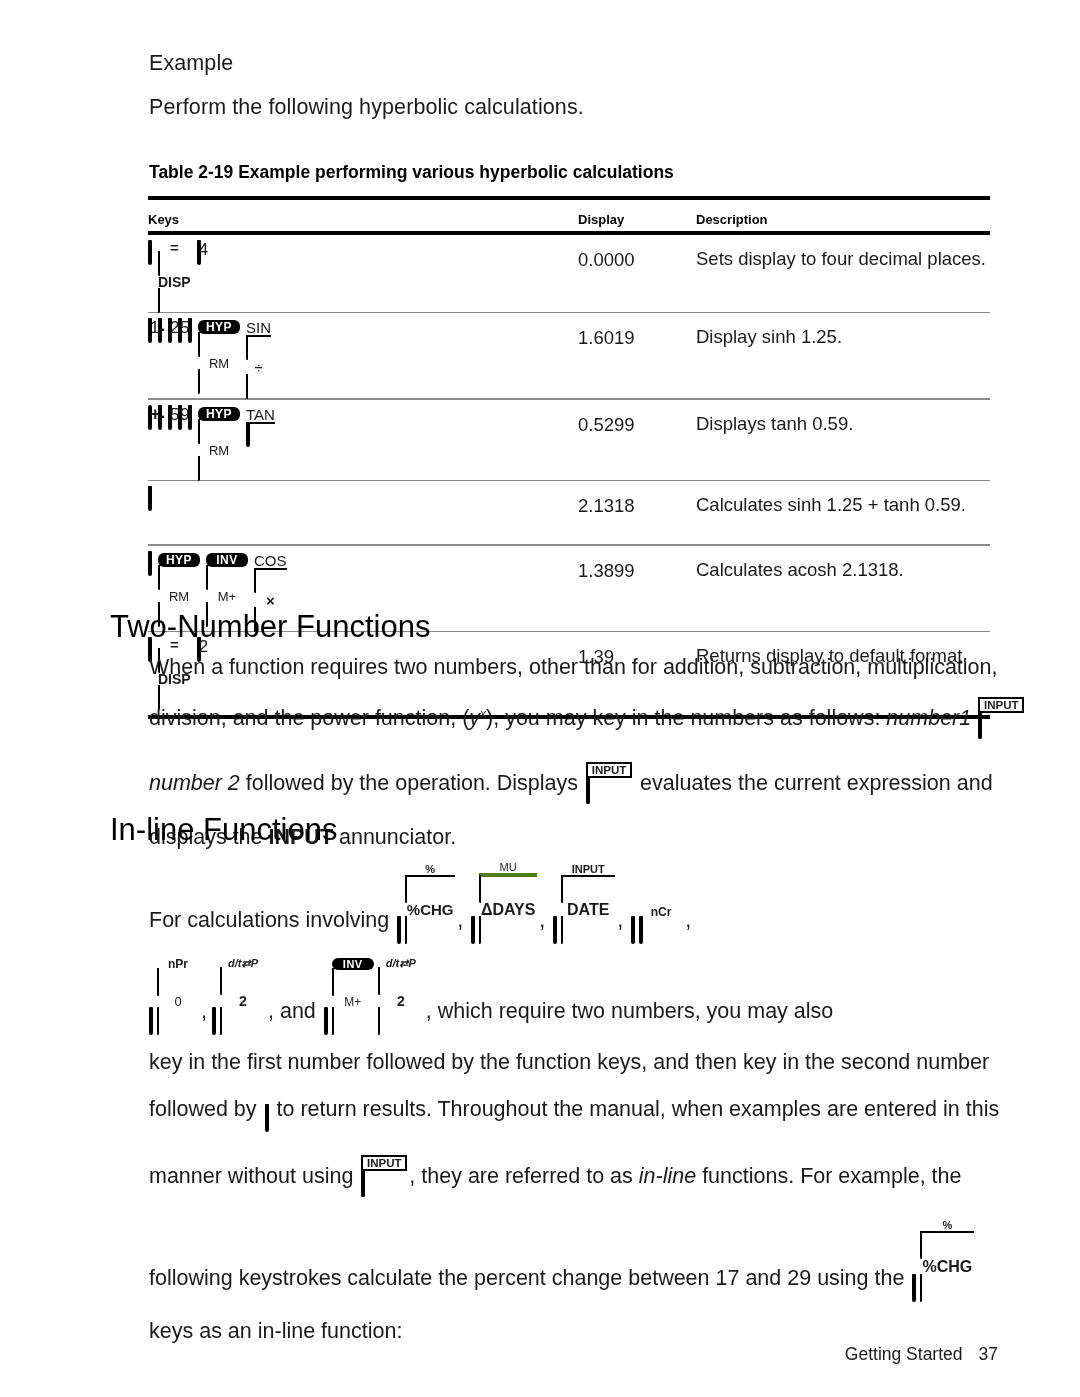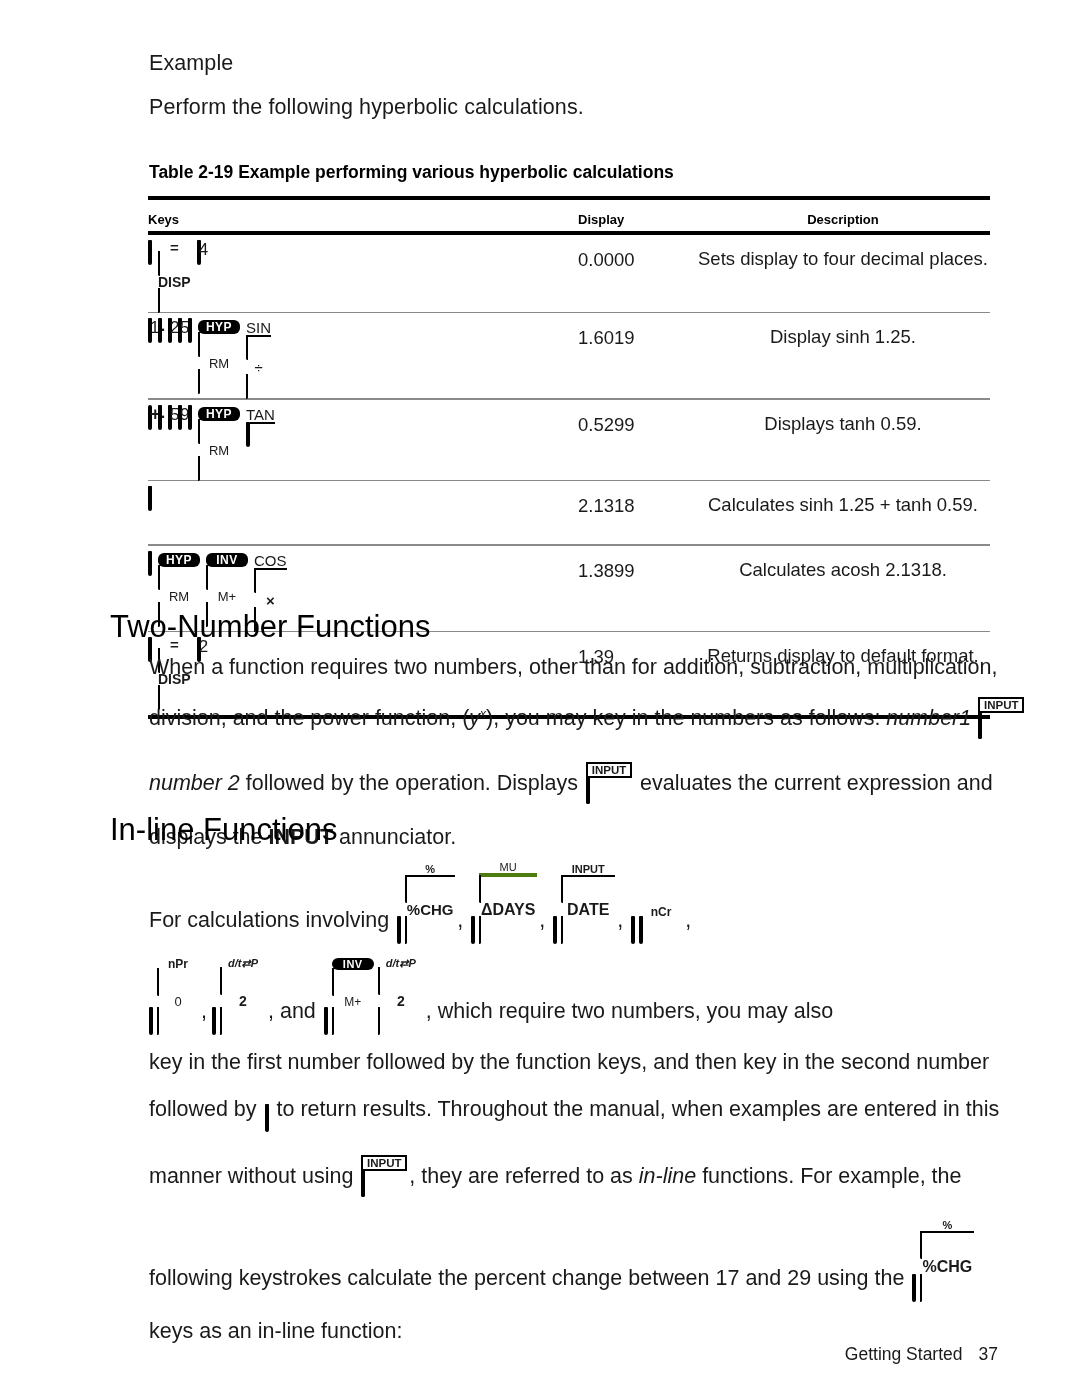--- a/index.html
+++ b/index.html
@@ -42,21 +42,21 @@
   .hdr{
     display:flex;align-items:flex-end;
     height:31px;
   }
   .hdr .cell{
     font-size:13px;font-weight:bold;color:#000;
     padding-bottom:4px;
   }
   .c-keys{width:430px;}
   .c-disp{width:118px;}
-  .c-desc{width:294px;text-align:center;}
+  .c-desc{width:294px;}
 
   .row{display:flex;align-items:flex-start;min-height:56px;padding-top:7px;}
   .row .cell{font-size:18.5px;color:#1a1a1a;}
   .row .c-disp{padding-top:7px;}
   .row .c-desc{padding-top:7px;line-height:1.1;}
   .keys-wrap{display:flex;align-items:flex-start;gap:6px;}
 
   
   .k{
     display:inline-block;

